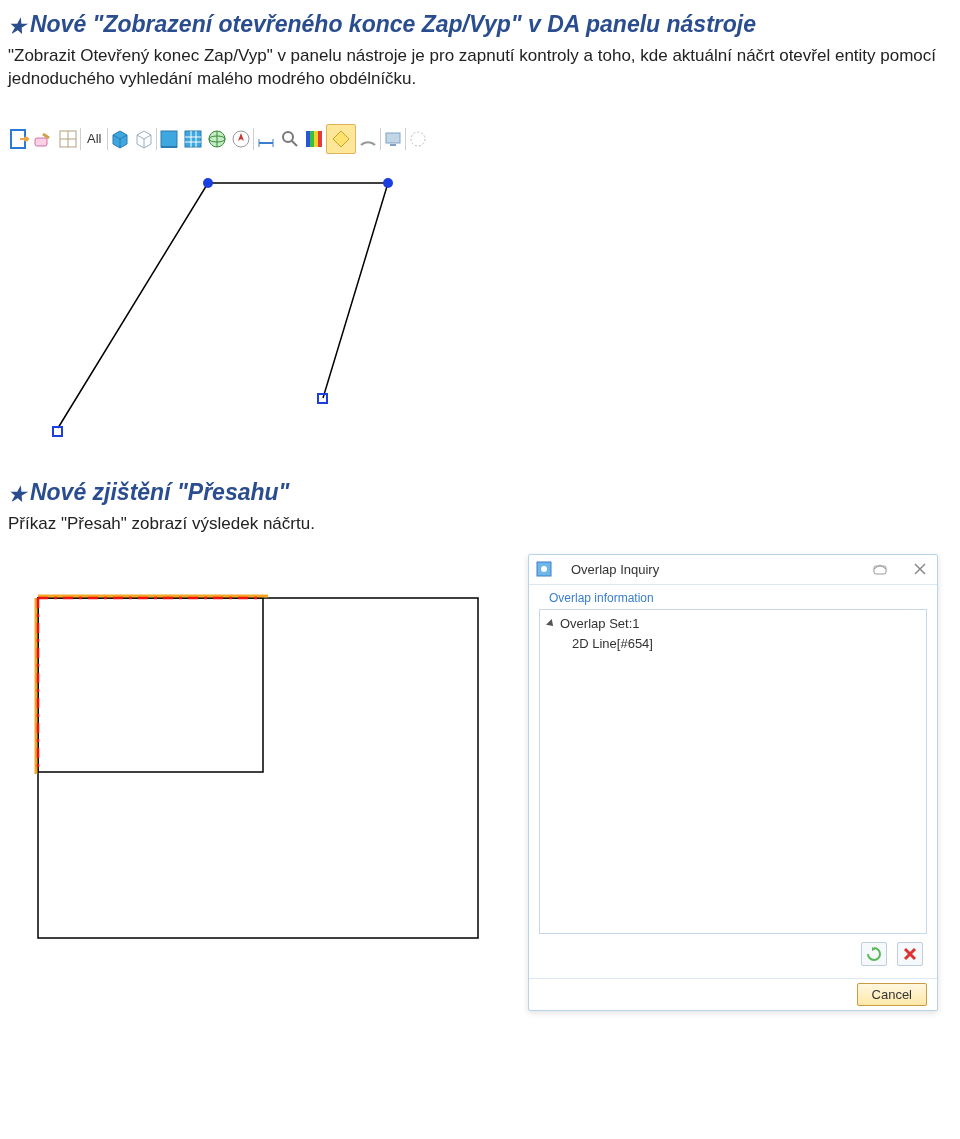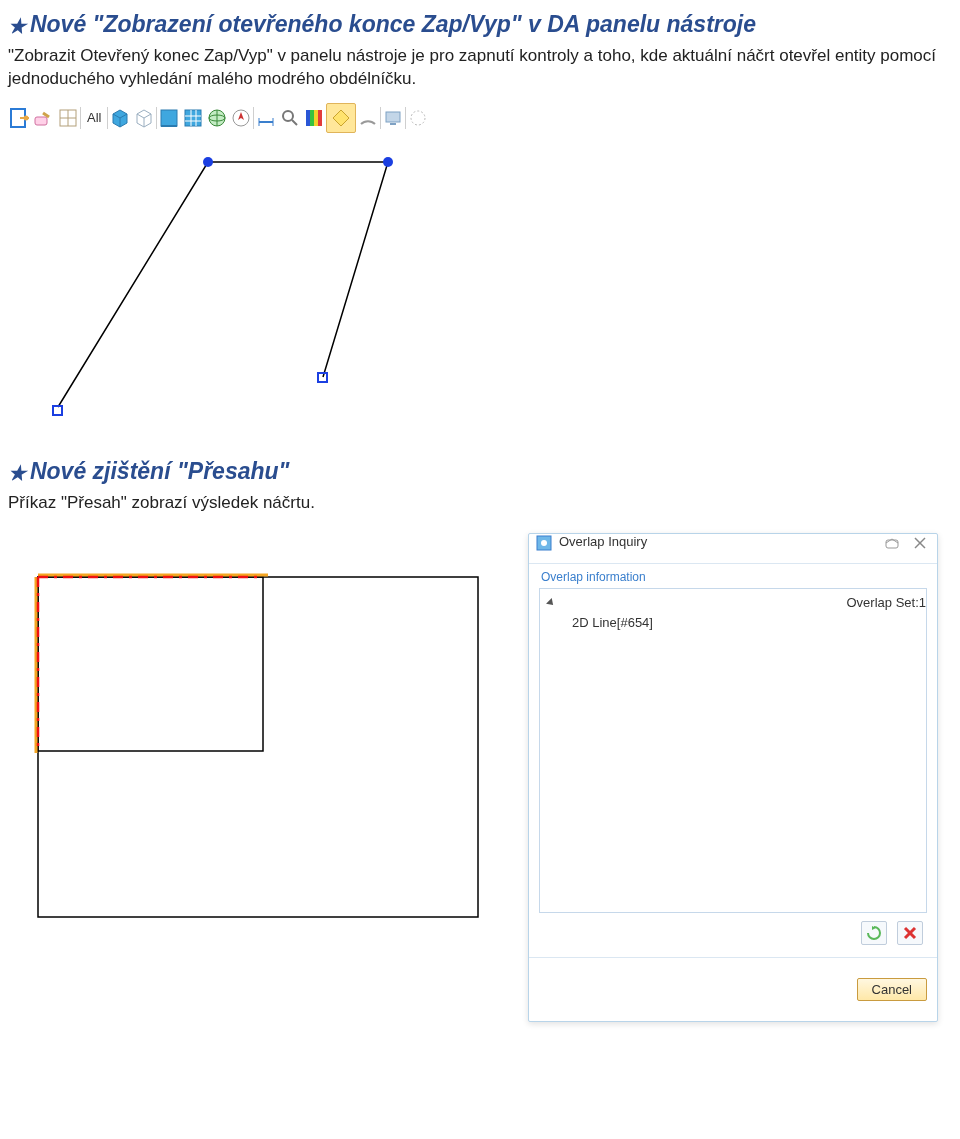--- a/index.html
+++ b/index.html
@@ -26,21 +26,21 @@
     margin: 4px 0 8px 0;
   }
   .star-icon {
     display: inline-block;
     color: #2a4d8f;
     font-size: 20px;
     margin-right: 4px;
     vertical-align: -1px;
   }
   .toolbar1 {
-    margin: 12px 0 14px 0;
+    margin: 33px 0 14px 0;
     display: flex;
     align-items: center;
     gap: 0;
   }
   .tb-icon {
     width: 24px;
     height: 24px;
     display: flex;
     align-items: center;
     justify-content: center;
@@ -104,22 +104,23 @@
     width: 410px;
     border: 1px solid #b8d4e9;
     border-radius: 2px;
     background: #fff;
     font-family: "Segoe UI", Tahoma, sans-serif;
     box-shadow: 0 2px 6px rgba(0,0,0,0.12);
   }
   .panel-titlebar {
     height: 30px;
     display:flex;
+    align-items:center;
     padding: 0 6px;
-    gap:6px;
+    gap:18px;
     border-bottom: 1px solid #dbe7f2;
   }
   .panel-title {
     flex: 1;
     font-size: 13px;
     color: #333;
   }
   .win-btn {
     width: 22px;
     height: 18px;
@@ -127,37 +128,36 @@
     font-size: 11px;
     color: #777;
   }
   .panel-body {
     padding: 6px 10px 8px 10px;
   }
   .group-label {
     font-size: 12px;
     color: #3a7fcd;
     margin-bottom: 4px;
-    margin-left: 2px;
+    margin-left: 10px;
   }
   .tree {
     border: 1px solid #c6d8ea;
     background: #fff;
     font-size: 13px;
     color: #333;
     height: 325px;
     overflow: auto;
     padding: 4px 0;
   }
   .tree-row {
     display:flex;
     align-items:center;
     height: 20px;
     padding-left: 8px;
-    justify-content: space-between;
   }
   .tri {
     width: 0; height: 0;
     border-left: 6px solid #555;
     border-top: 4px solid transparent;
     border-bottom: 4px solid transparent;
     transform: rotate(45deg);
     margin-right: 6px;
   }
   .tree-child {
@@ -178,21 +178,21 @@
   }
   .mini-btn {
     width:26px; height:24px;
     border:1px solid #c0cddc;
     border-radius:2px;
     display:flex; align-items:center; justify-content:center;
     background:#f6f9fc;
   }
   .panel-footer {
     border-top:1px solid #dbe7f2;
-    padding: 20px 10px;
+    padding: 4px 10px;
     display:flex;
     justify-content:flex-end;
   }
   .ui-button {
     padding: 3px 14px;
     border: 1px solid #c99b3f;
     background: linear-gradient(#fff7e0,#ffe8a8);
     font-family: "Segoe UI", Tahoma, sans-serif;
     font-size: 13px;
     color: #333;

